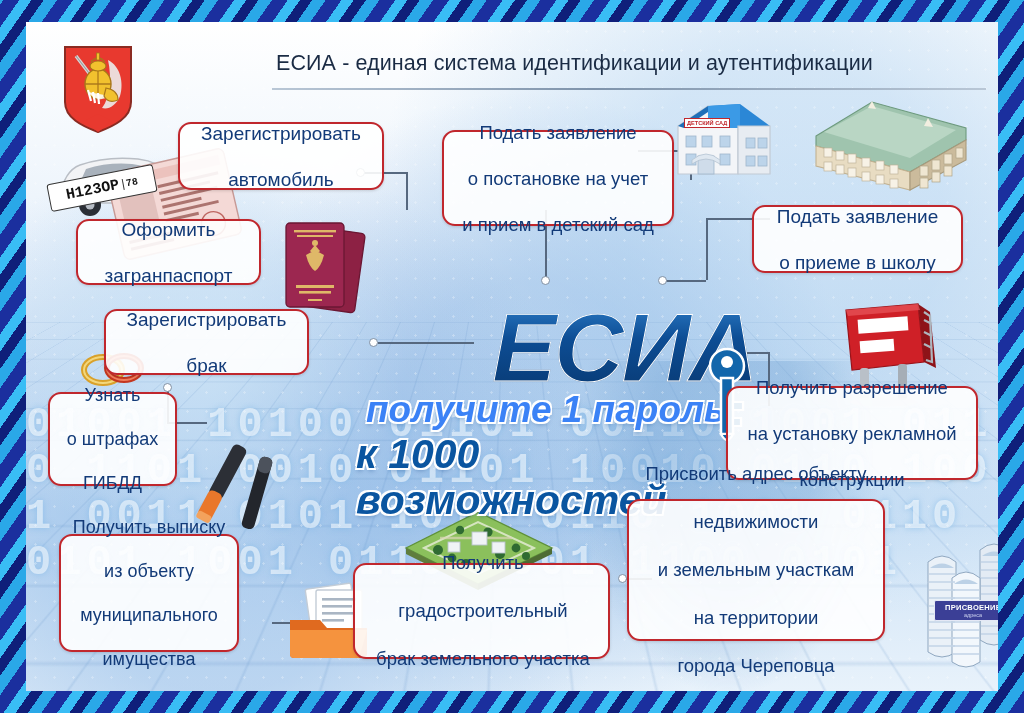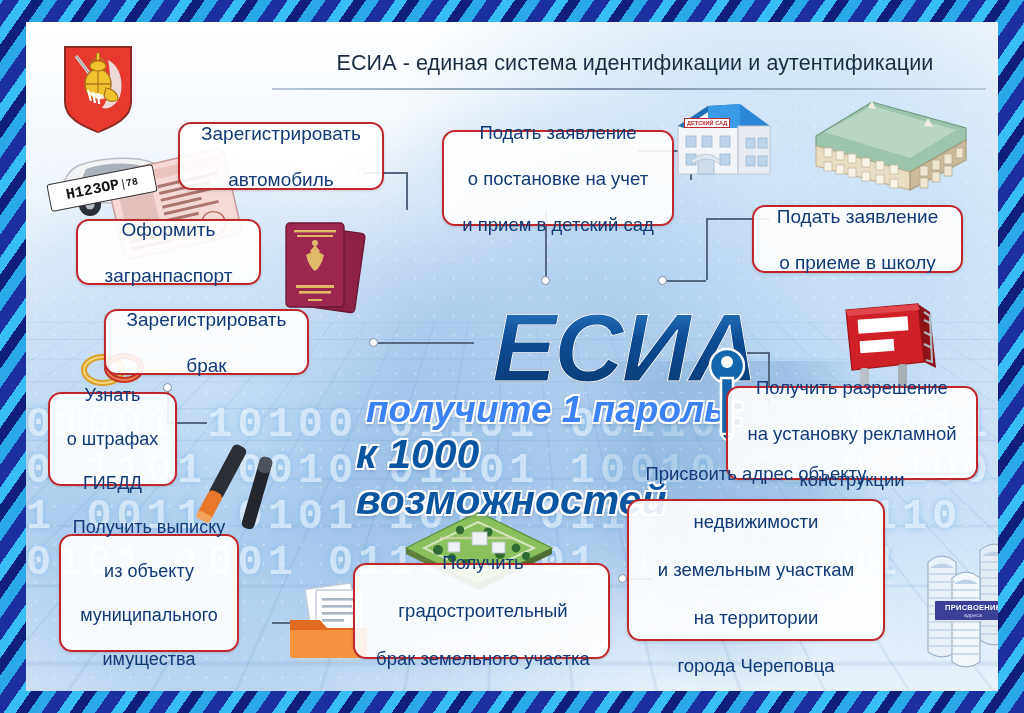--- a/index.html
+++ b/index.html
@@ -73,21 +73,20 @@
     position:absolute; right: 120px; bottom: 0; width: 300px; height: 330px;
     background: radial-gradient(ellipse at 50% 30%, rgba(110,160,210,.35) 0 40%, rgba(110,160,210,0) 72%);
   }
   
   #header-rule {
     position: absolute; left: 246px; top: 66px; width: 714px; height: 2px;
     background: linear-gradient(90deg, #b9c7d6, #7e93ab 45%, #b9c7d6);
   }
   #header-title {
     position: absolute; left: 250px; top: 29px; width: 718px;
-    text-align: center;
     font-size: 21.5px;
     color: #1a2b44;
     letter-spacing: .1px;
     white-space: nowrap;
   }
   
   #coat {
     position: absolute; left: 36px; top: 22px;
     width: 72px; height: 90px;
   }

